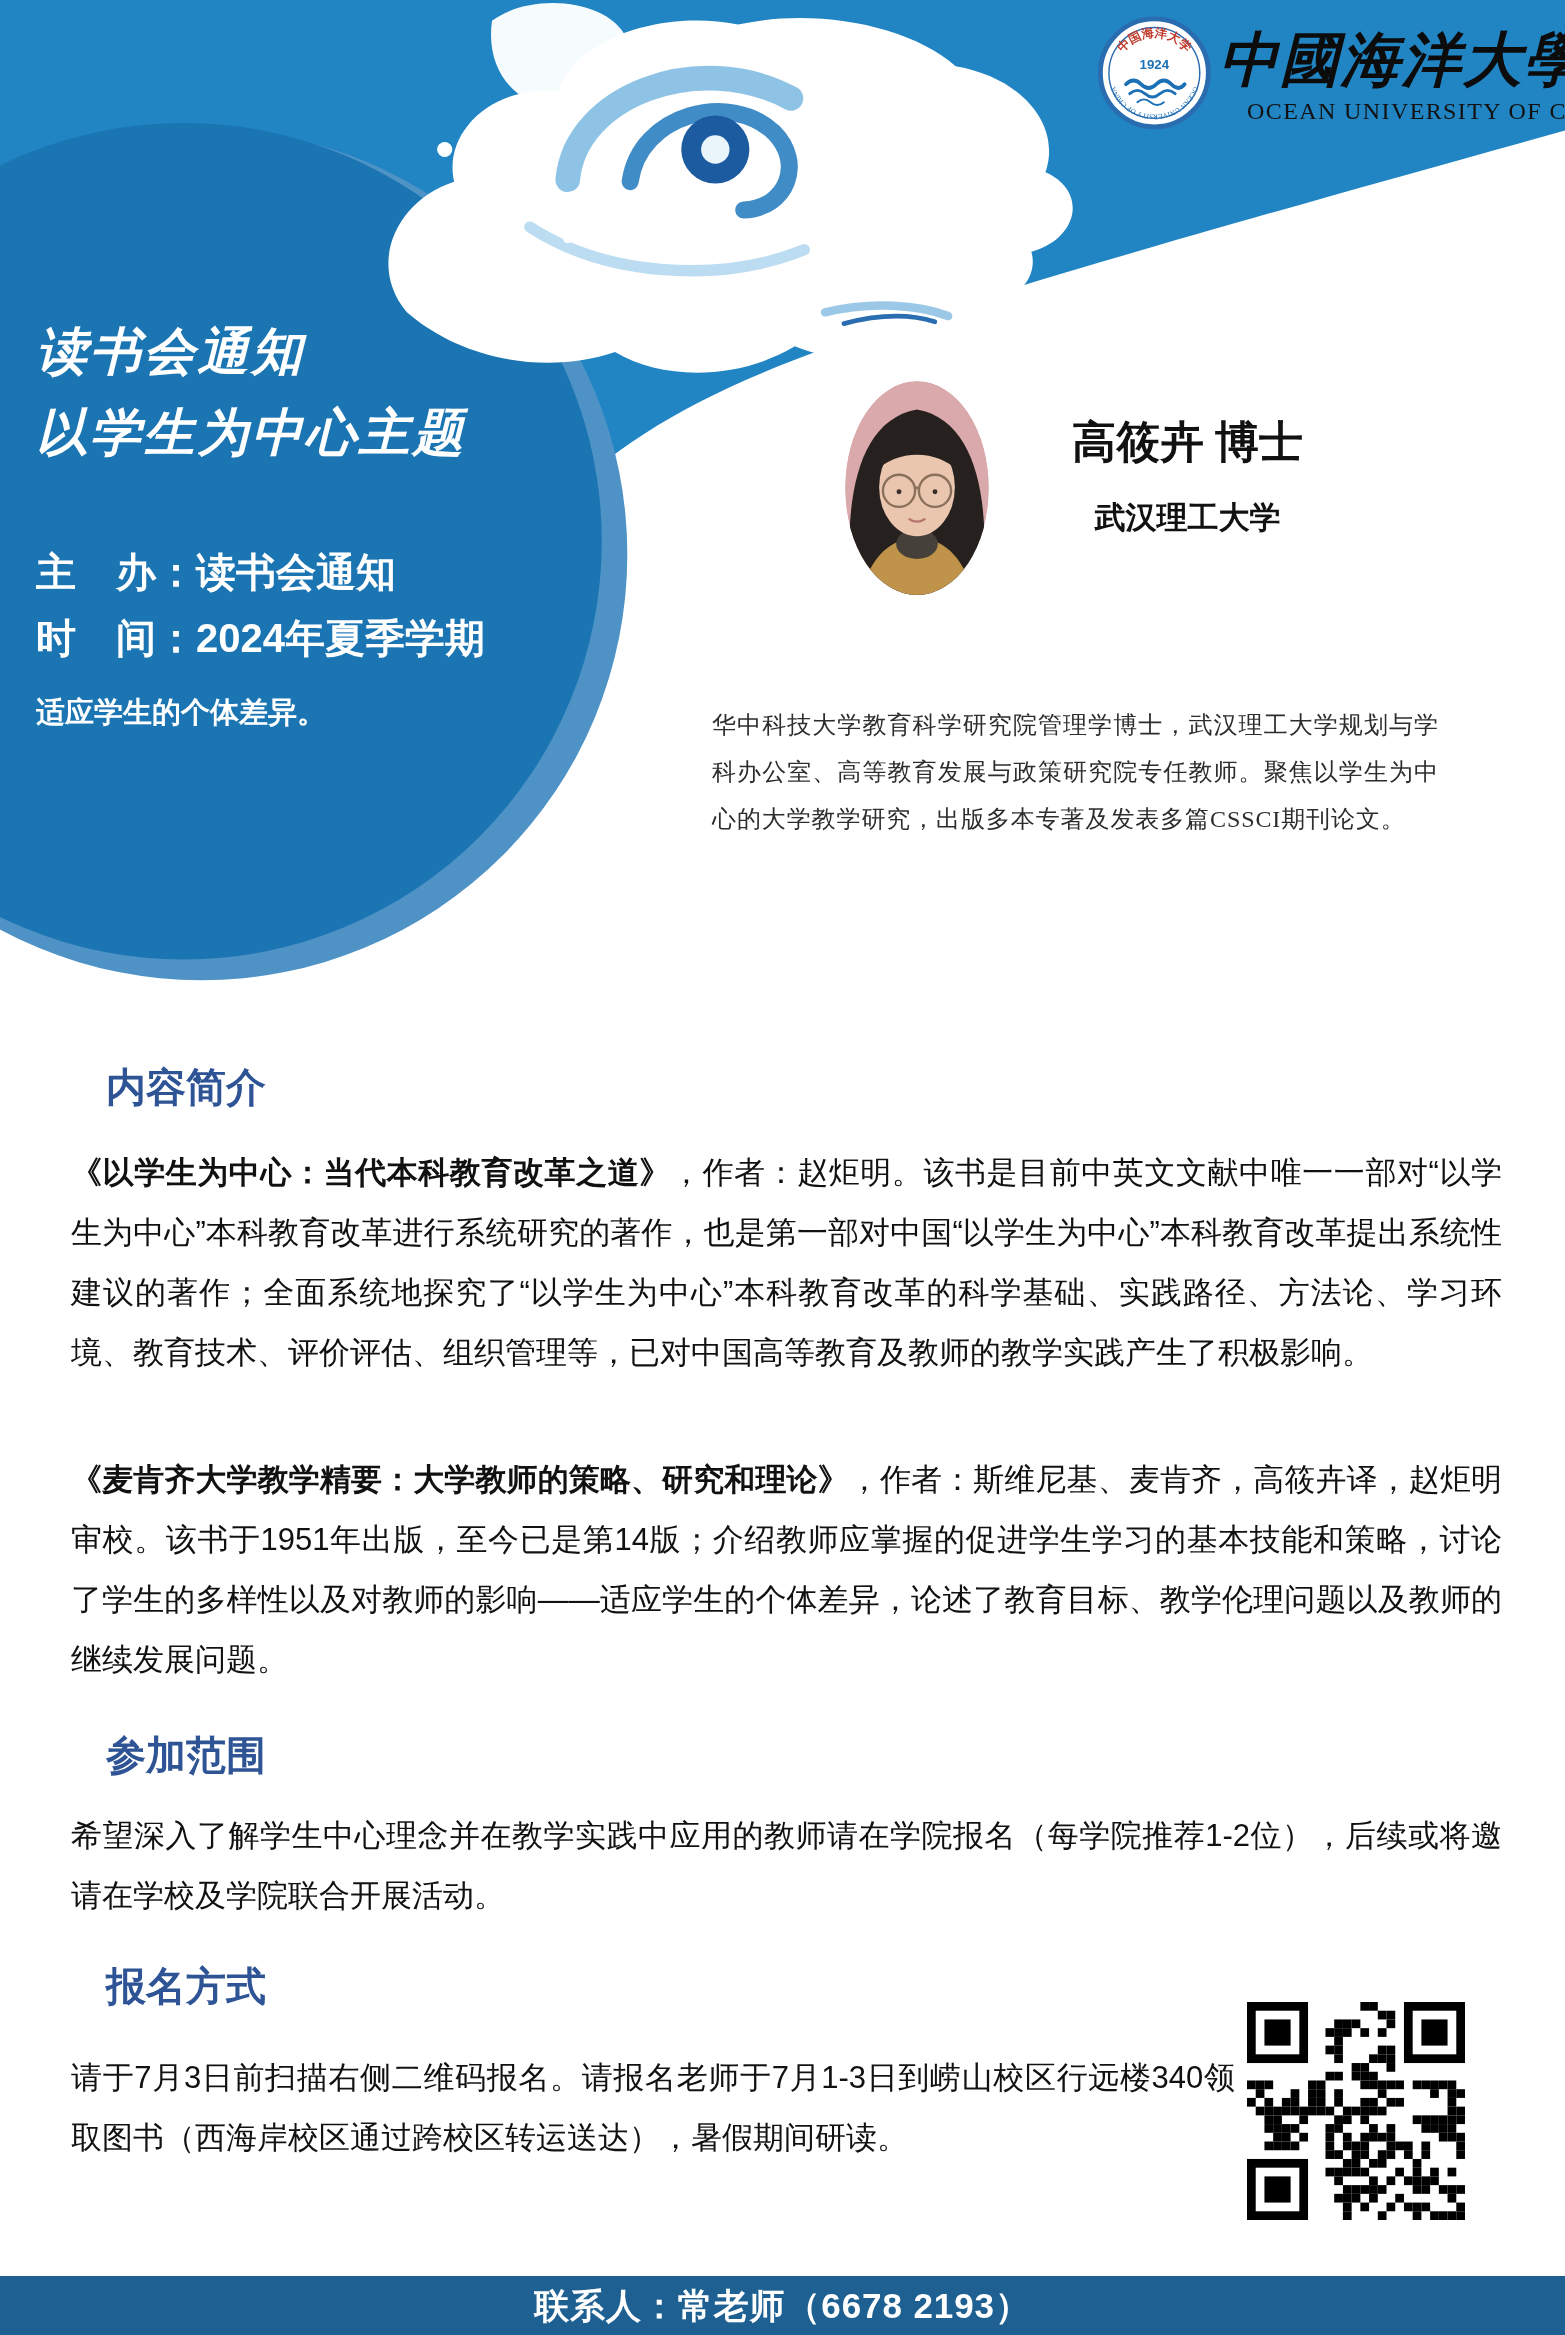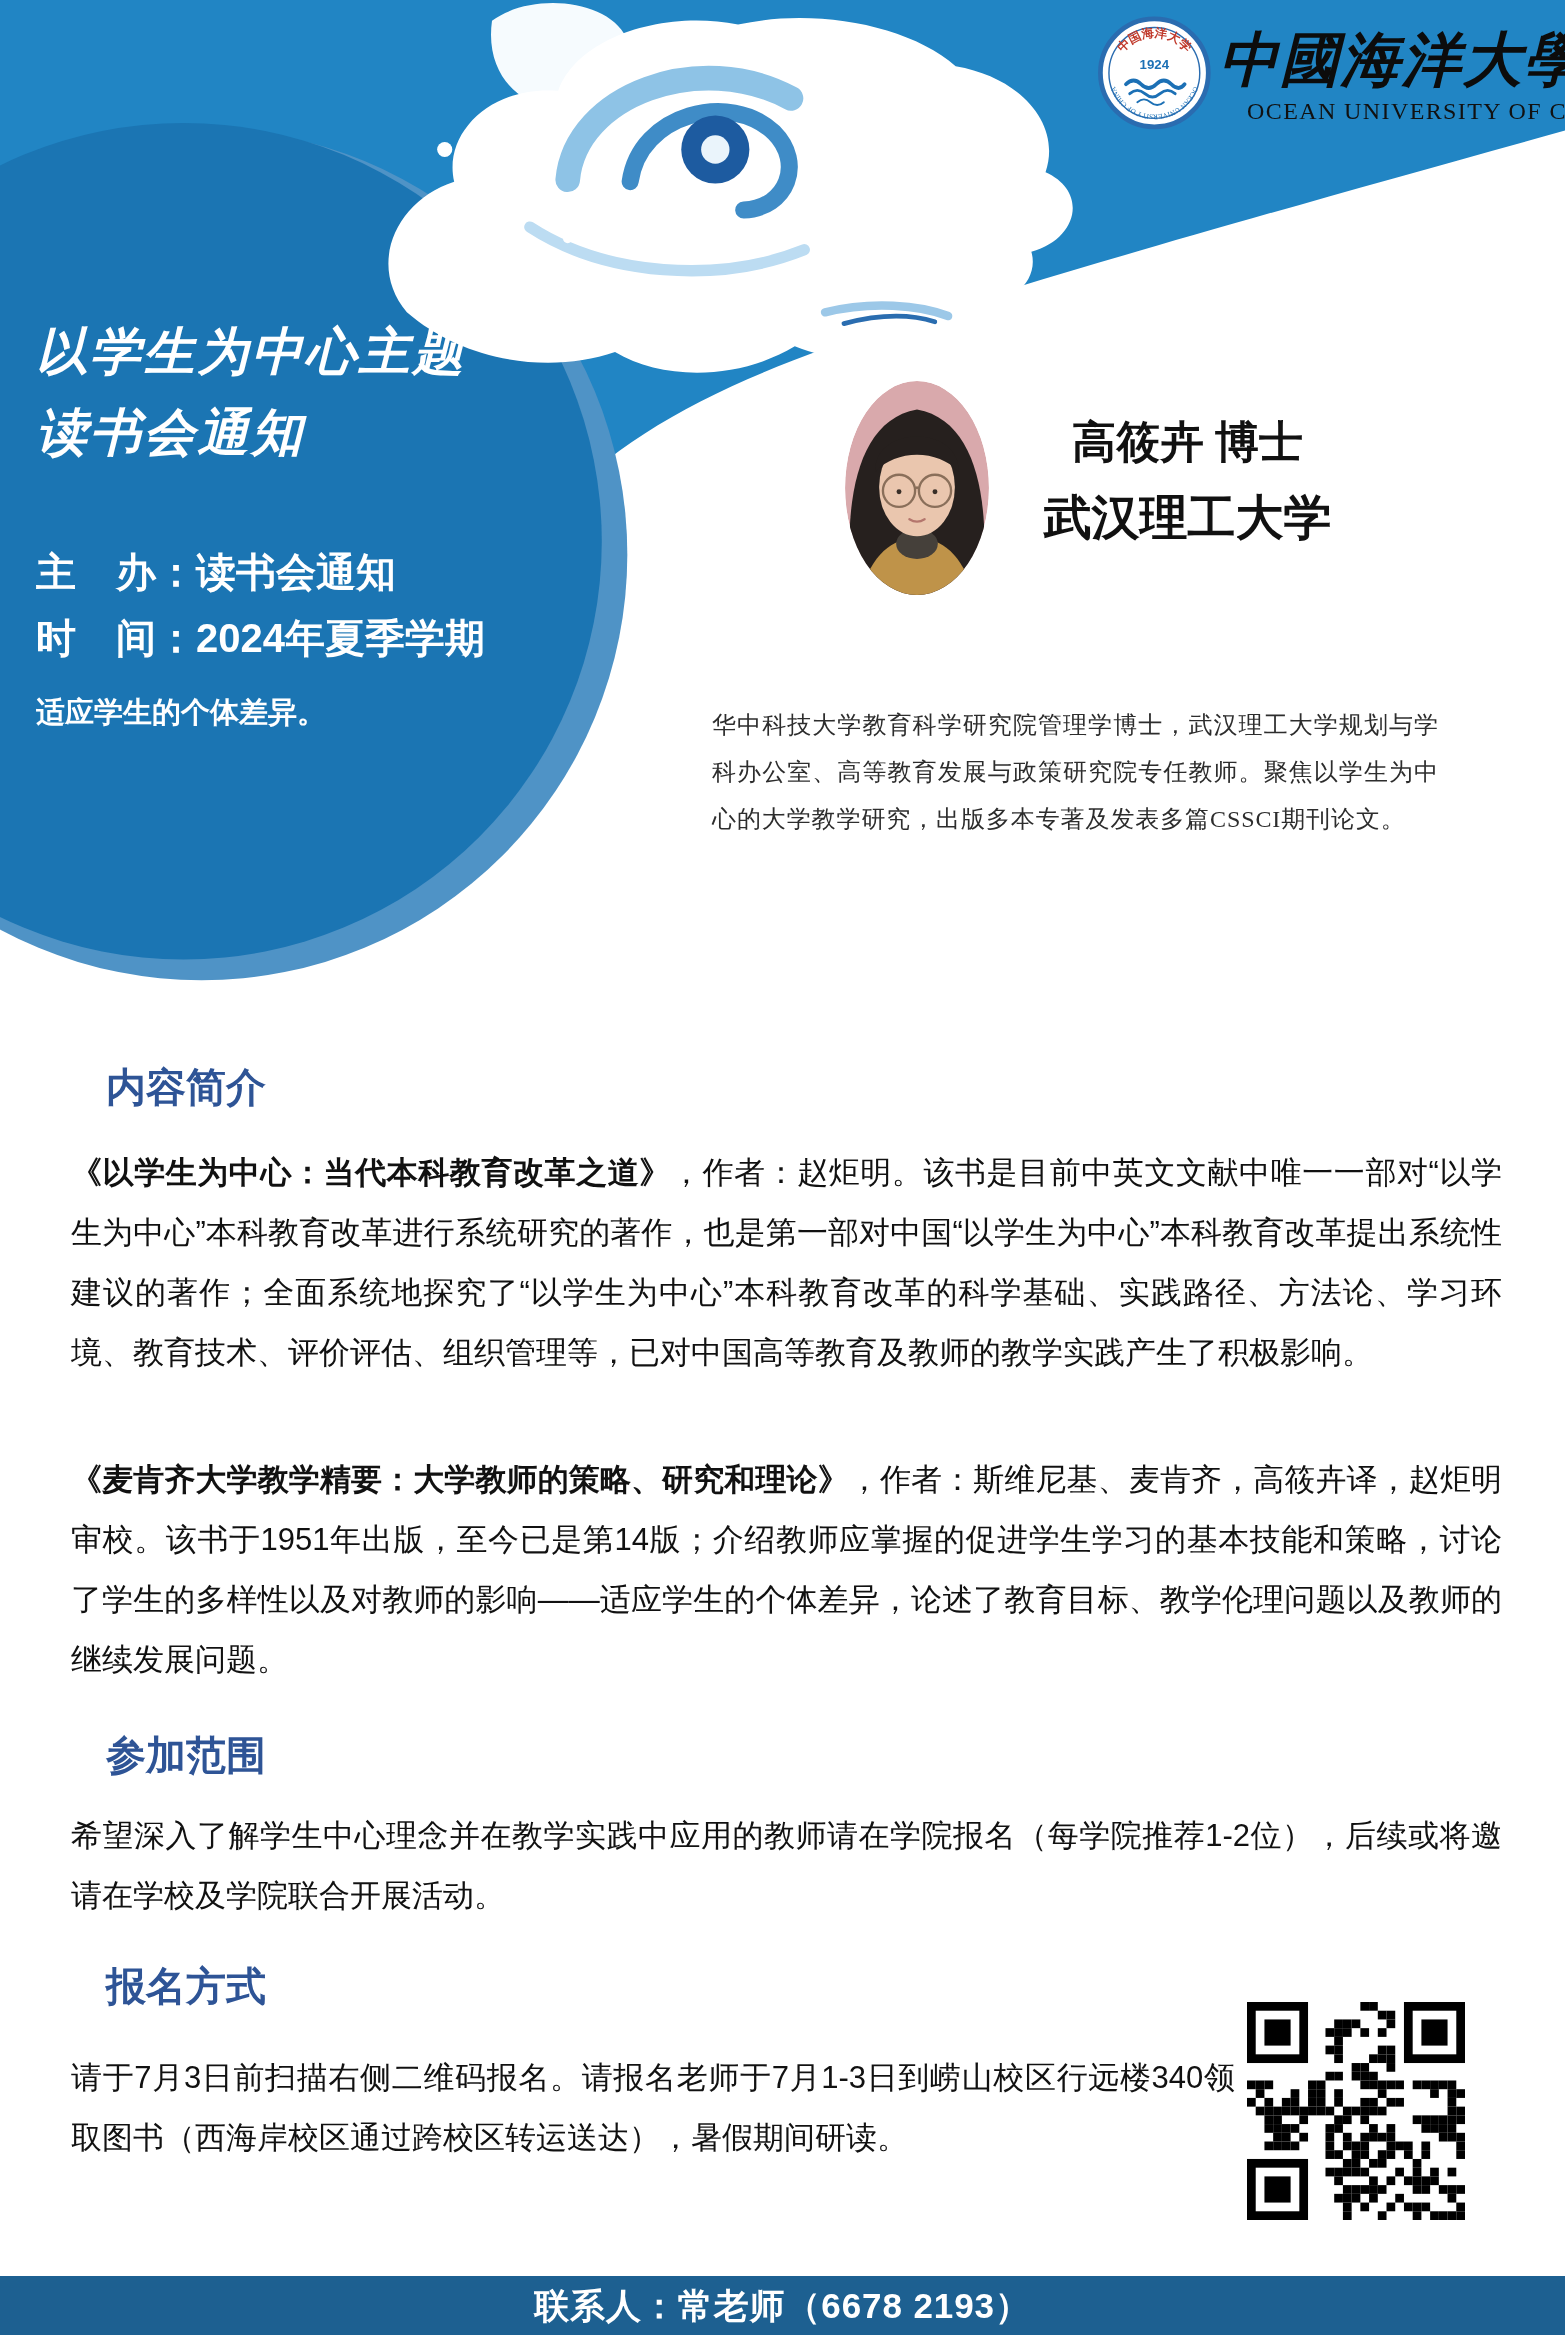--- a/index.html
+++ b/index.html
@@ -18,21 +18,21 @@
   
   .brand-calligraphy{position:absolute;left:1219px;top:21px;color:#0c0c0c;
       font-family:"Liberation Serif", serif;font-weight:700;font-style:italic;
       font-size:59px;letter-spacing:1.9px;white-space:nowrap;}
   .brand-latin{position:absolute;left:1247px;top:98px;color:#111;
       font-family:"Liberation Serif", serif;font-size:24px;letter-spacing:1.4px;white-space:nowrap;}
   
   .speaker-name{position:absolute;left:1022px;top:415px;width:331px;text-align:center;
       font-family:"Liberation Serif", serif;font-weight:700;color:#111;}
   .speaker-name .n1{font-size:44px;line-height:55px;}
-  .speaker-name .n2{font-size:48px;line-height:49px;margin-top:23px;}
+  .speaker-name .n2{font-size:31px;line-height:49px;margin-top:23px;}
   .speaker-bio{position:absolute;left:712px;top:702px;width:727px;color:#2d2d2d;
       font-family:"Liberation Serif", serif;font-size:24px;line-height:47px;
       text-align:justify;letter-spacing:0.9px;}
   
   .sec-heading{position:absolute;color:var(--heading,#2e5496);font-weight:700;font-size:40px;}
   .para{position:absolute;color:#111;font-size:31px;line-height:60px;text-align:justify;}
   .para b{font-weight:700;}
   
   #qr{position:absolute;left:1247px;top:2002px;width:218px;height:218px;}
   .footer-bar{position:absolute;left:0;top:2276px;width:1565px;height:60px;
@@ -95,22 +95,22 @@
       <text font-size="7.5" fill="#1c70b5" font-family="Liberation Serif, serif">
         <textPath href="#sealBot" startOffset="50%" text-anchor="middle">OCEAN UNIVERSITY OF CHINA</textPath>
       </text>
     </g>
   </svg>
 
   <div class="brand-calligraphy">中國海洋大學</div>
   <div class="brand-latin">OCEAN  UNIVERSITY OF CHINA</div>
 
   <div class="hero-title">
+    <div>读书会通知</div>
     <div>以学生为中心主题</div>
-    <div>读书会通知</div>
   </div>
   <div class="hero-meta">
     <div><span>主　办：</span><span>读书会通知</span></div>
     <div><span>时　间：</span><span>2024年夏季学期</span></div>
   </div>
   <div class="hero-note">适应学生的个体差异。</div>
 
   <svg class="abs" style="left:845px;top:381px;" width="144" height="214" viewBox="0 0 152 226">
     <defs>
         <clipPath id="photoClip">

